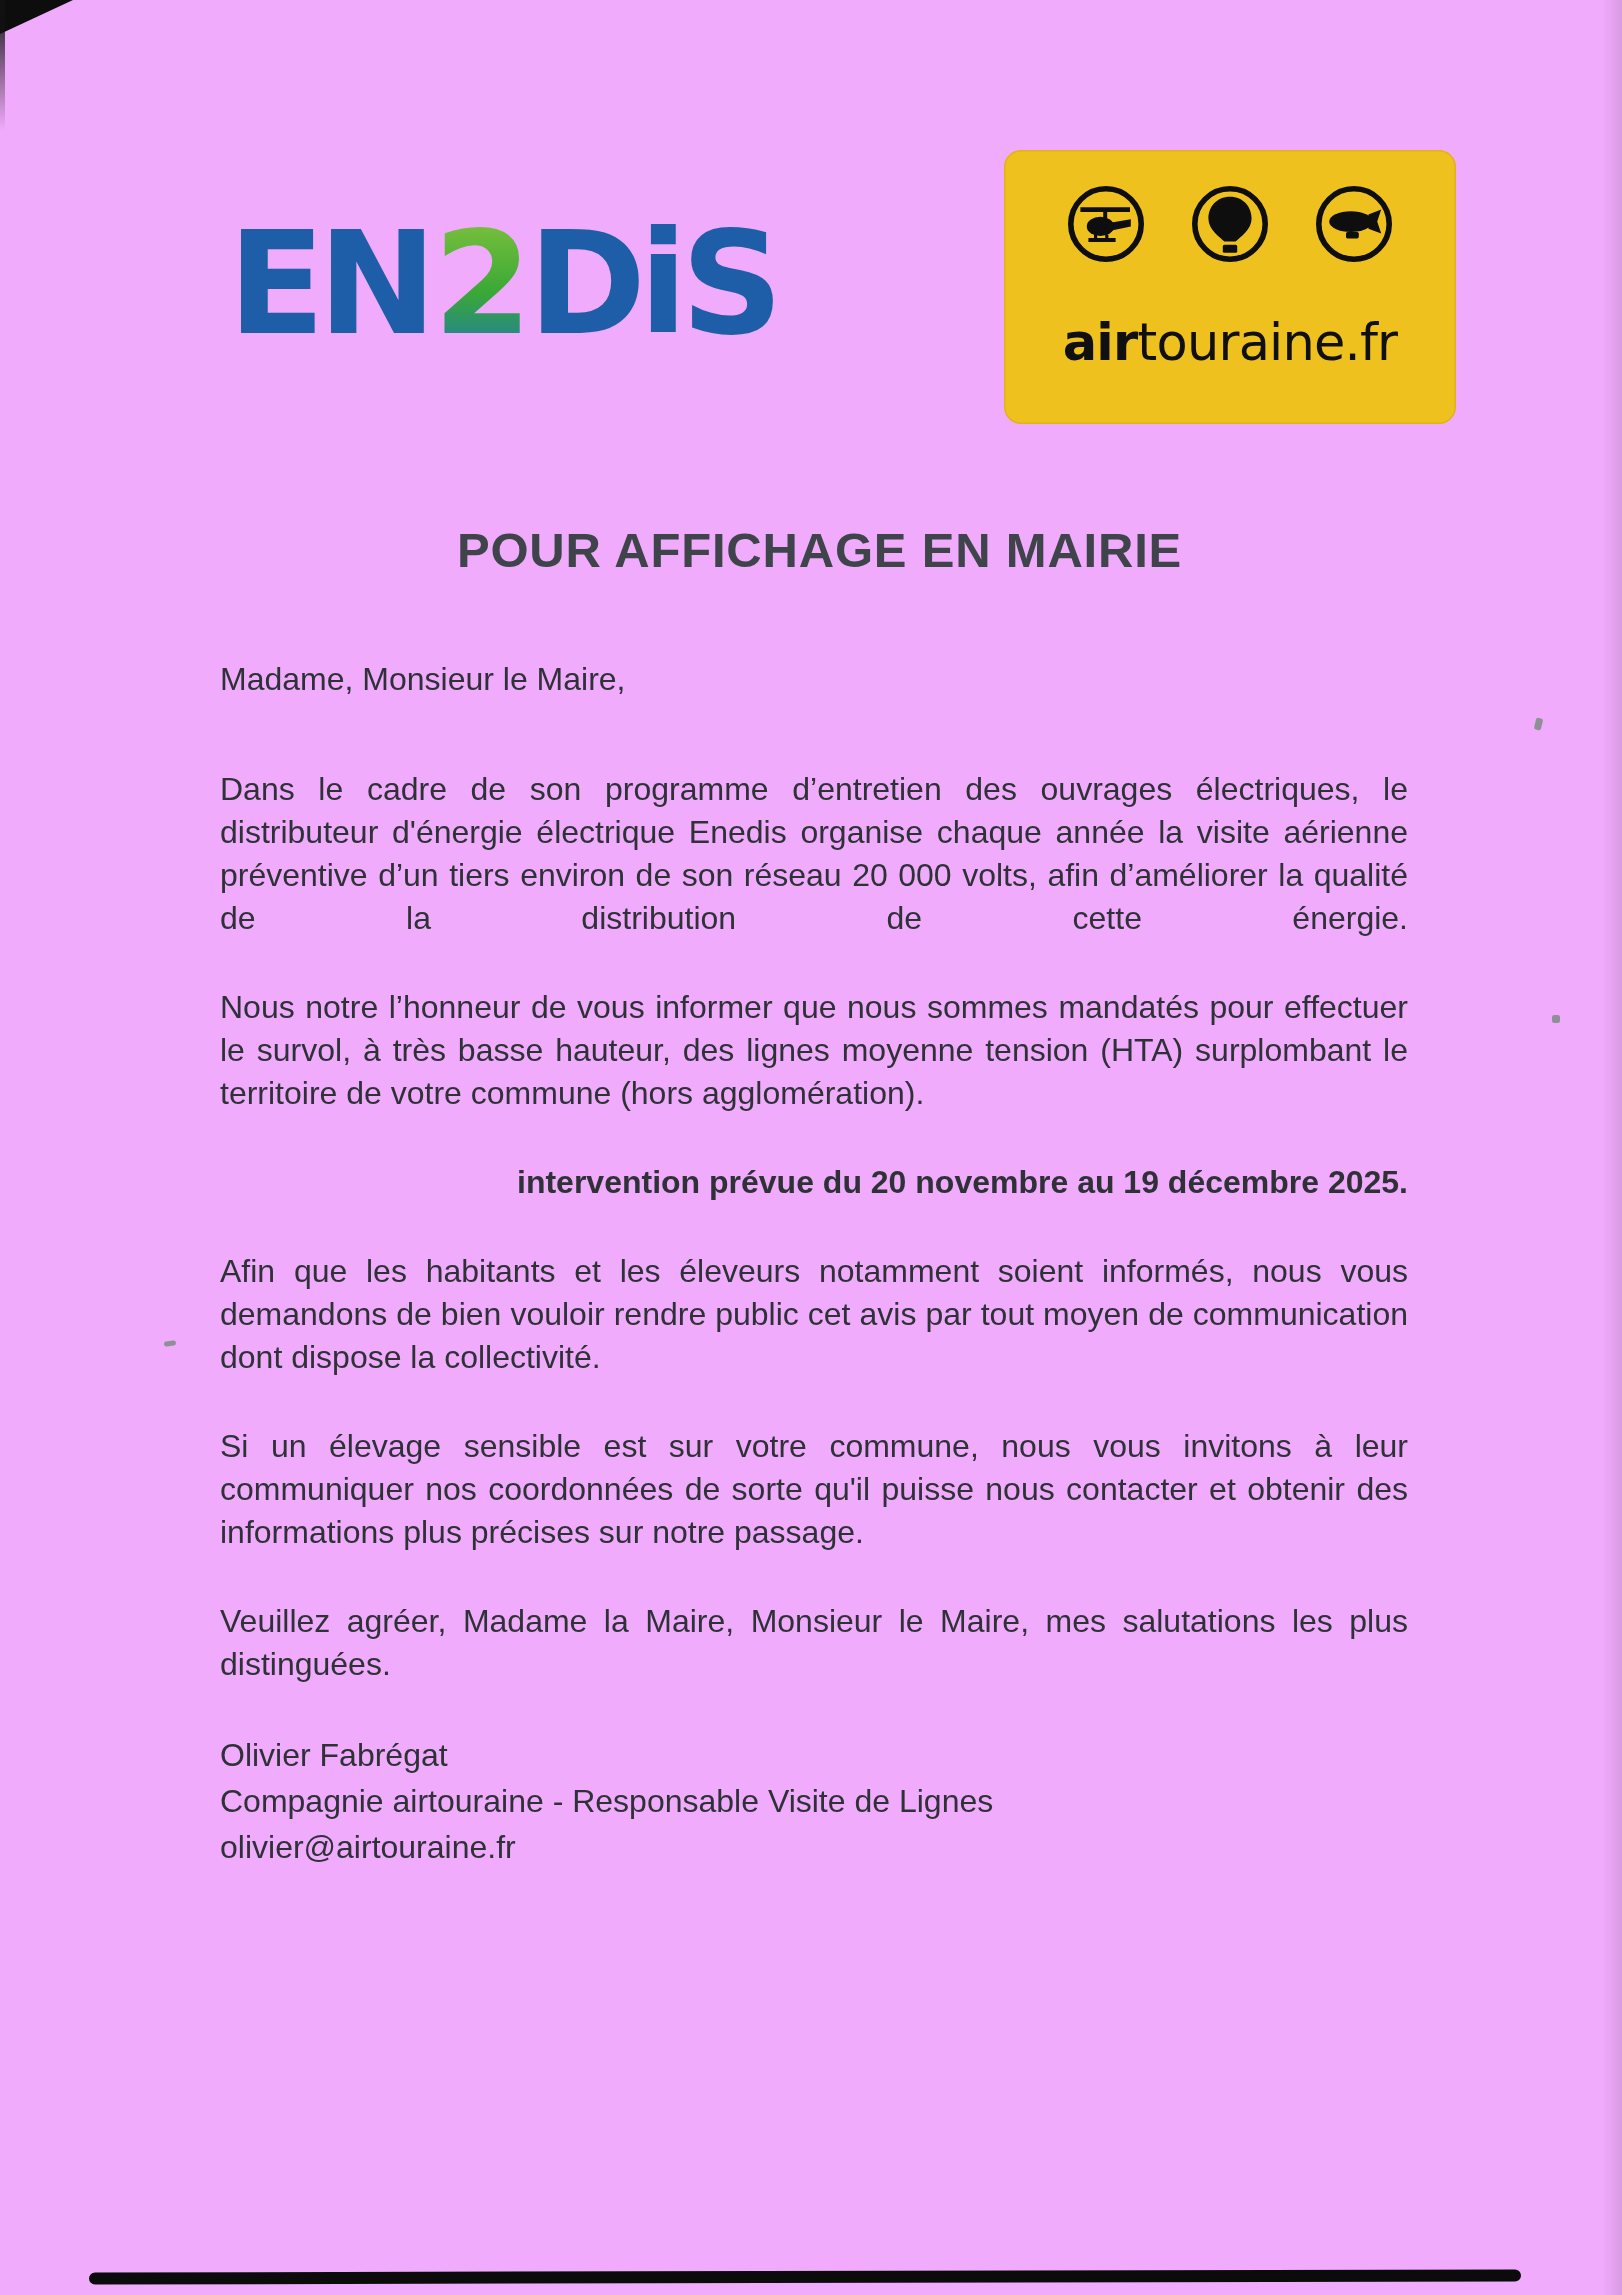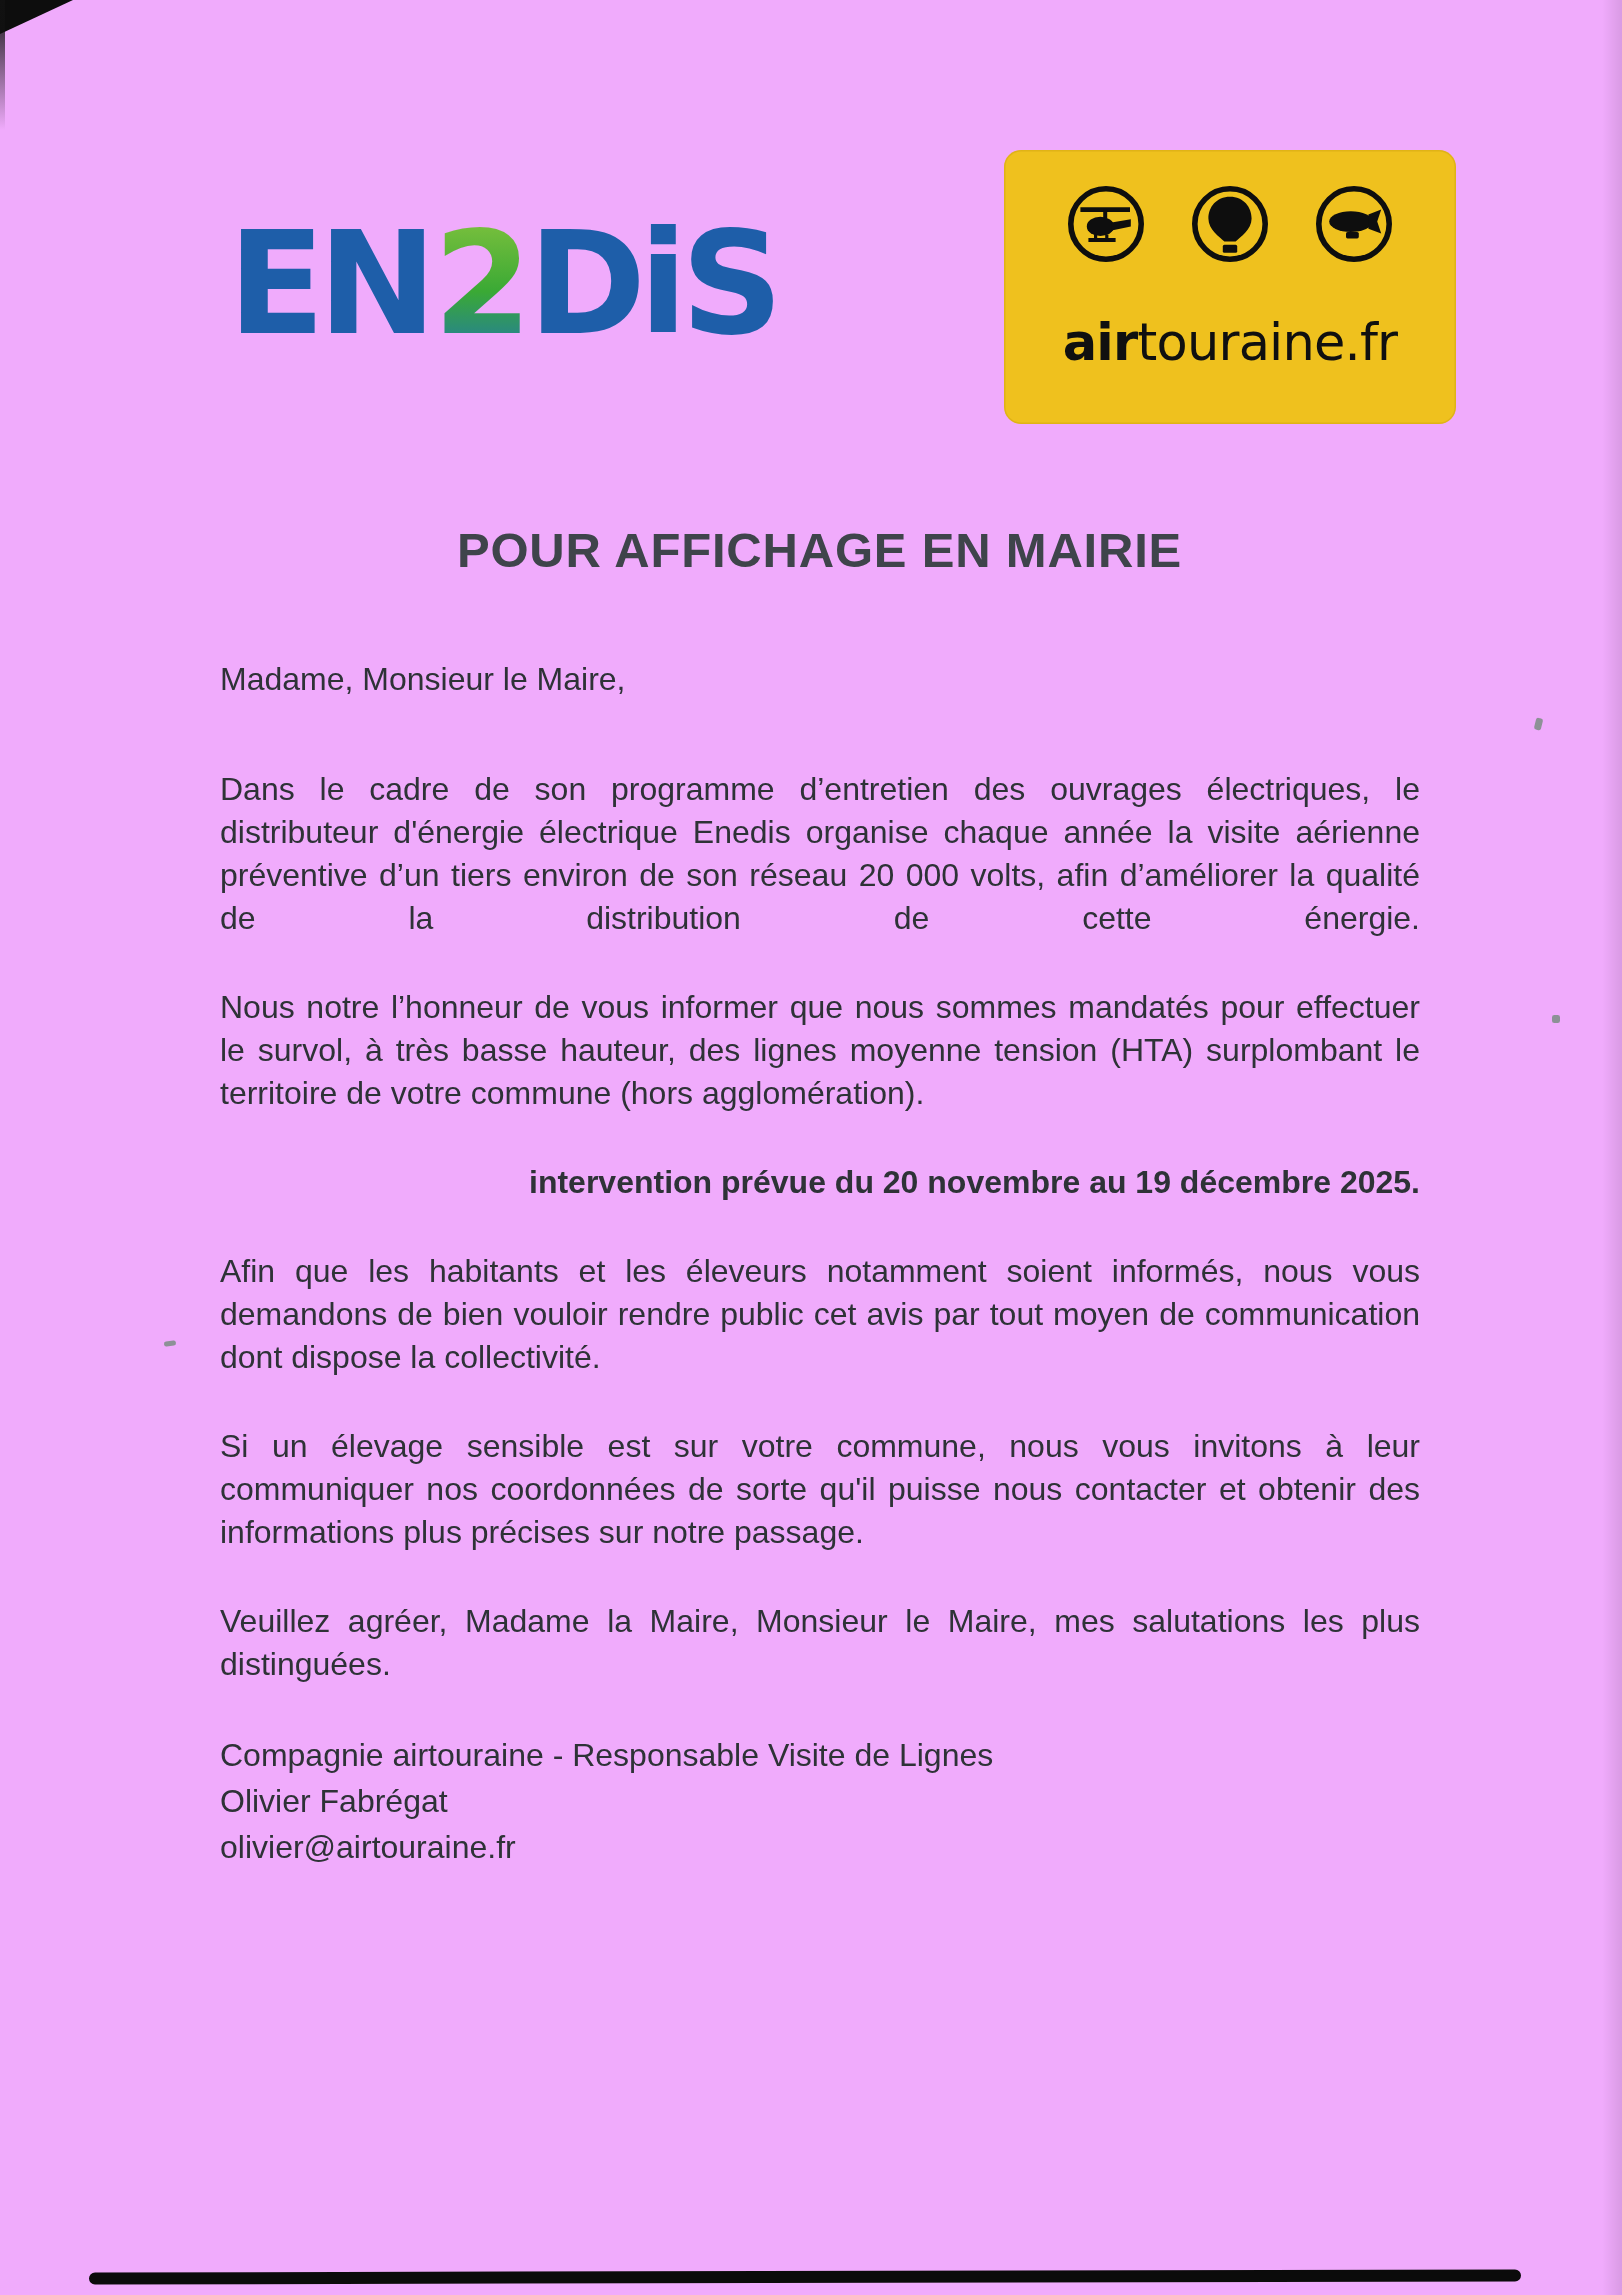--- a/index.html
+++ b/index.html
@@ -79,21 +79,21 @@
     font-size:49px;font-weight:bold;
     color:#3f444b;letter-spacing:0.8px;
     margin:8px;
   }
 
   
   .content{
     position:absolute;left:220px;top:658px;width:1200px;
     font-size:32px;line-height:43px;
   }
-  .content p{margin:0 0 46px 0;}
+  .content p{margin:0 12px 46px 0;}
   .salutation{margin-bottom:67px !important;}
   .just{text-align:justify;}
   .force-last{text-align-last:justify;}
   .highlight{
     font-weight:bold;text-align:right;
   }
   .signature{line-height:46px;}
   .signature div{white-space:nowrap;}
 </style>
 </head>
@@ -156,20 +156,20 @@
 
     <p class="highlight">intervention prévue du 20 novembre au 19 décembre 2025.</p>
 
     <p class="just">Afin que les habitants et les éleveurs notamment soient informés, nous vous demandons de bien vouloir rendre public cet avis par tout moyen de communication dont dispose la collectivité.</p>
 
     <p class="just">Si un élevage sensible est sur votre commune, nous vous invitons à leur communiquer nos coordonnées de sorte qu'il puisse nous contacter et obtenir des informations plus précises sur notre passage.</p>
 
     <p class="just">Veuillez agréer, Madame la Maire, Monsieur le Maire, mes salutations les plus distinguées.</p>
 
     <div class="signature">
+      <div>Olivier Fabrégat</div>
       <div>Compagnie airtouraine - Responsable Visite de Lignes</div>
-      <div>Olivier Fabrégat</div>
       <div>olivier@airtouraine.fr</div>
     </div>
   </div>
 
 </div>
 
 
 </body></html>

